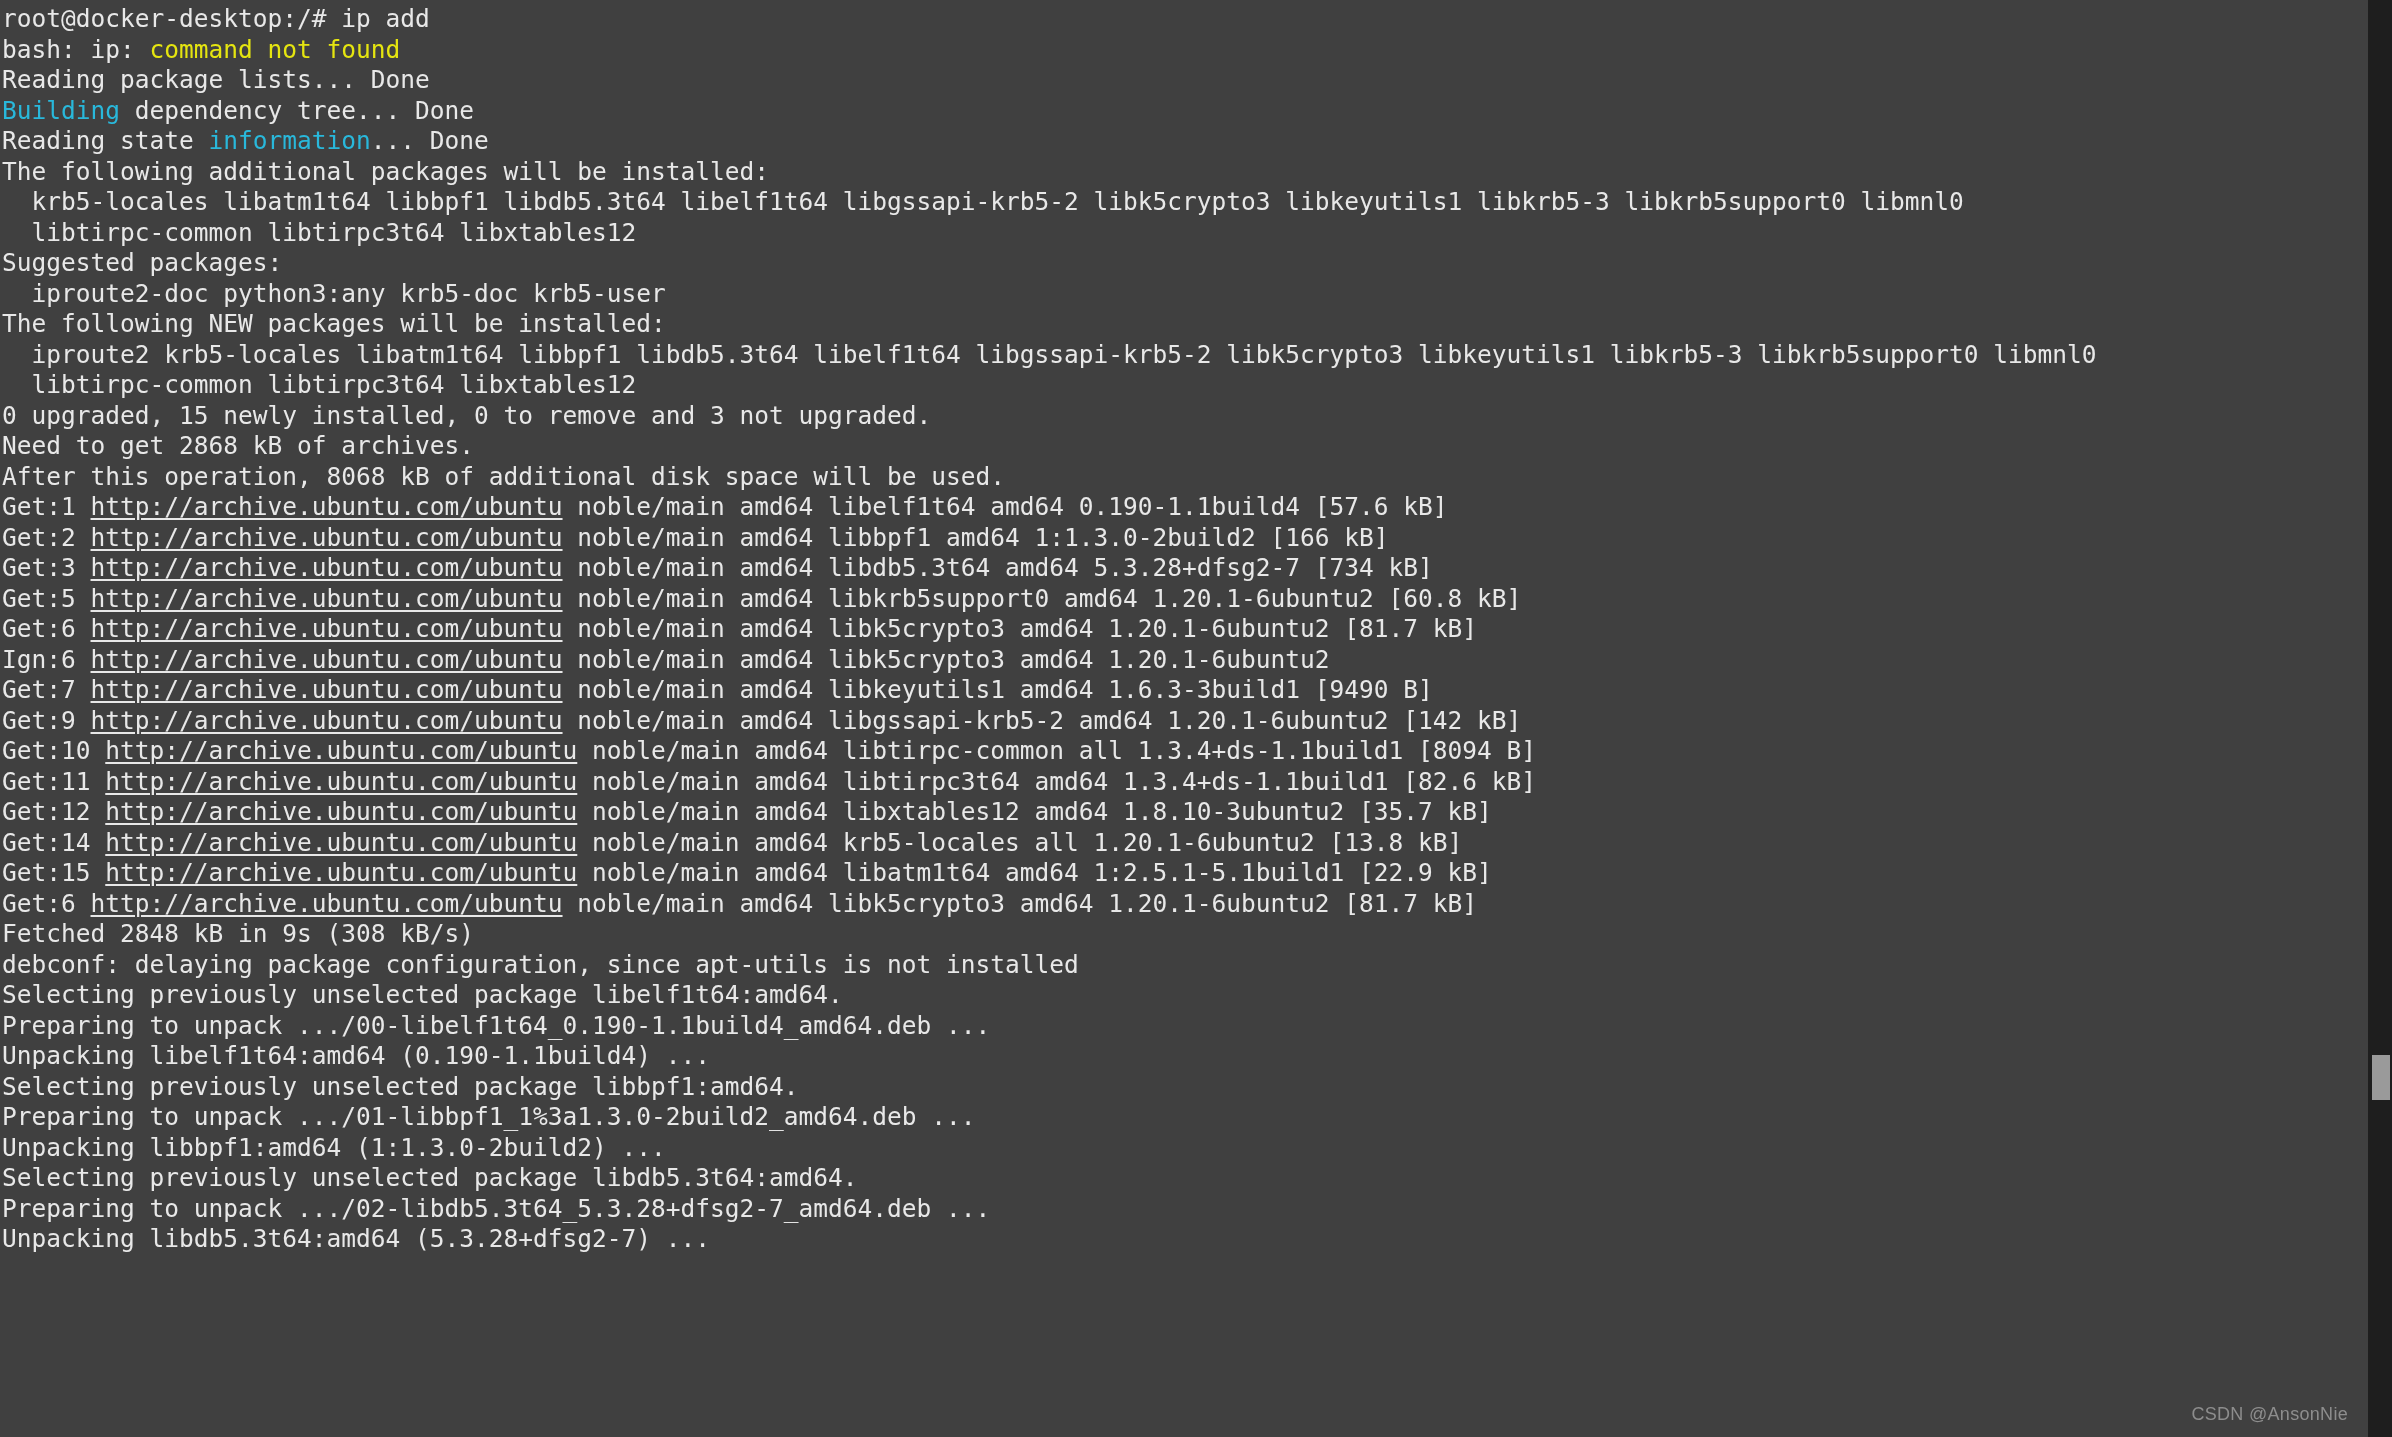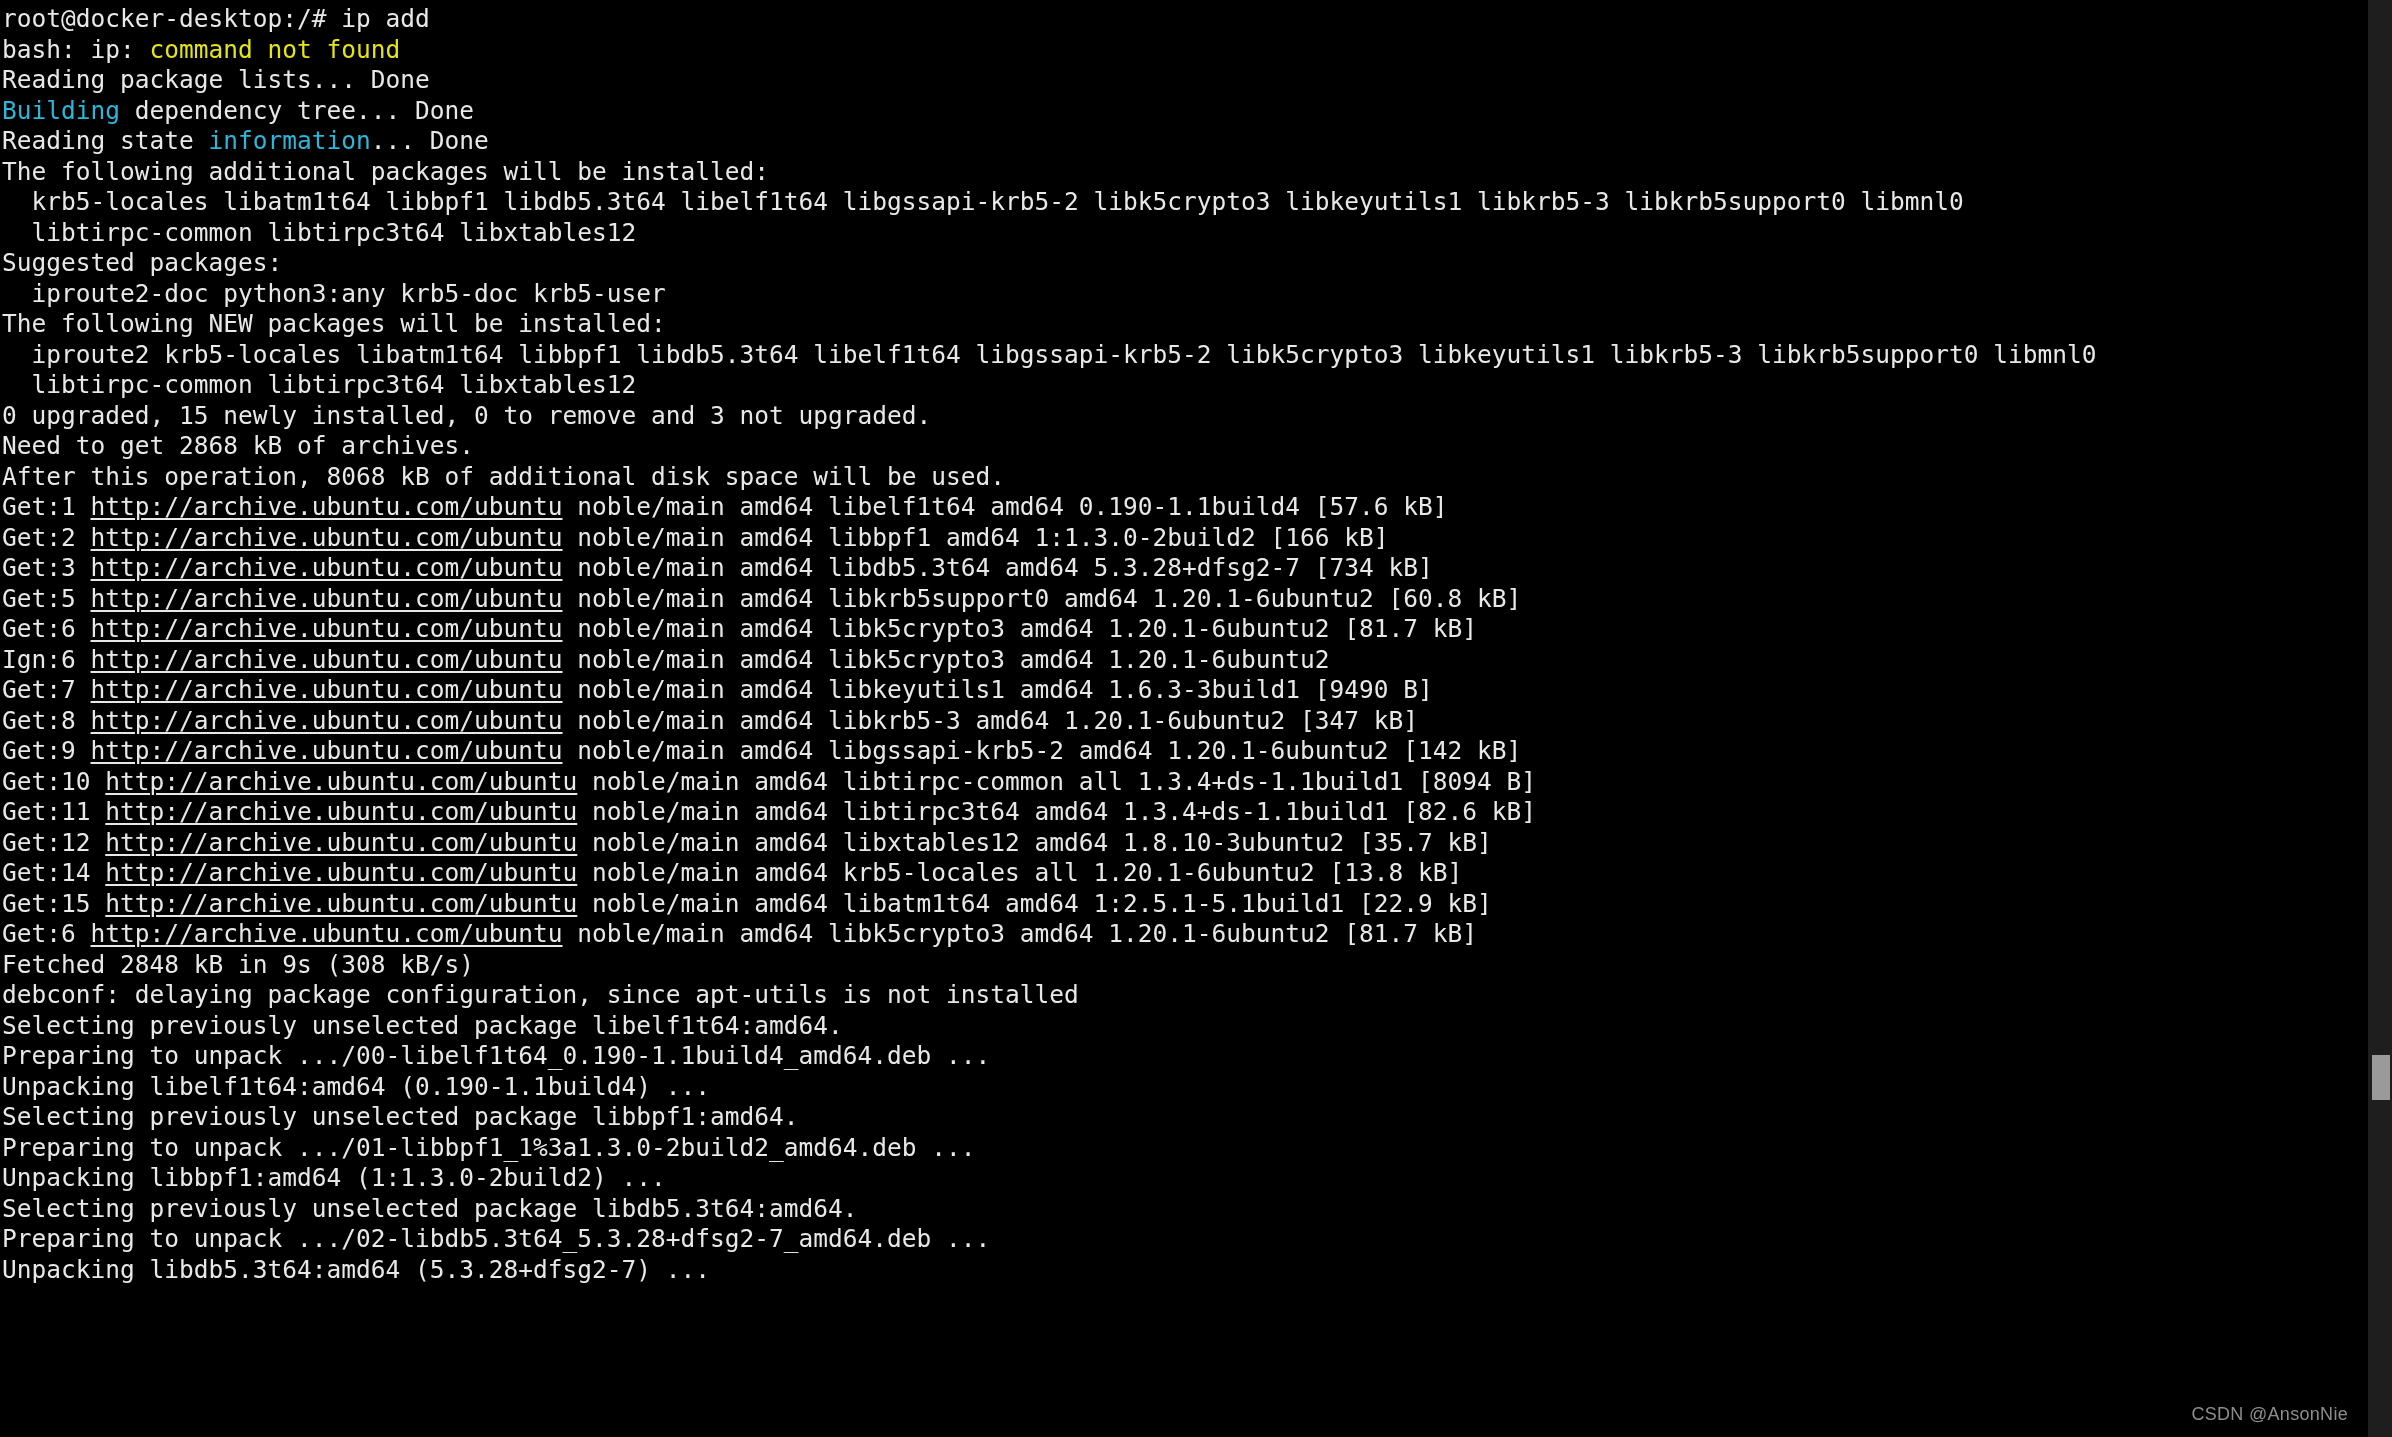--- a/index.html
+++ b/index.html
@@ -8,21 +8,21 @@
     padding: 0;
     background: #1e1e1e;
     width: 2392px;
     height: 1437px;
     overflow: hidden;
   }
   #terminal {
     position: relative;
     width: 2392px;
     height: 1437px;
-    background: #000000;
+    background: #404040;
     font-family: "DejaVu Sans Mono", "Liberation Mono", monospace;
     font-size: 24.5px;
     line-height: 30.5px;
     color: #e8e8e8;
     box-sizing: border-box;
     padding: 4px 0 0 2px;
     overflow: hidden;
   }
   .line {
     white-space: pre;
@@ -90,21 +90,20 @@
       <div class="line"><span class="seg c-default">0 upgraded, 15 newly installed, 0 to remove and 3 not upgraded.</span></div>
       <div class="line"><span class="seg c-default">Need to get 2868 kB of archives.</span></div>
       <div class="line"><span class="seg c-default">After this operation, 8068 kB of additional disk space will be used.</span></div>
       <div class="line"><span class="seg c-default">Get:1 </span><span class="seg c-link">http://archive.ubuntu.com/ubuntu</span><span class="seg c-default"> noble/main amd64 libelf1t64 amd64 0.190-1.1build4 [57.6 kB]</span></div>
       <div class="line"><span class="seg c-default">Get:2 </span><span class="seg c-link">http://archive.ubuntu.com/ubuntu</span><span class="seg c-default"> noble/main amd64 libbpf1 amd64 1:1.3.0-2build2 [166 kB]</span></div>
       <div class="line"><span class="seg c-default">Get:3 </span><span class="seg c-link">http://archive.ubuntu.com/ubuntu</span><span class="seg c-default"> noble/main amd64 libdb5.3t64 amd64 5.3.28+dfsg2-7 [734 kB]</span></div>
       <div class="line"><span class="seg c-default">Get:5 </span><span class="seg c-link">http://archive.ubuntu.com/ubuntu</span><span class="seg c-default"> noble/main amd64 libkrb5support0 amd64 1.20.1-6ubuntu2 [60.8 kB]</span></div>
       <div class="line"><span class="seg c-default">Get:6 </span><span class="seg c-link">http://archive.ubuntu.com/ubuntu</span><span class="seg c-default"> noble/main amd64 libk5crypto3 amd64 1.20.1-6ubuntu2 [81.7 kB]</span></div>
       <div class="line"><span class="seg c-default">Ign:6 </span><span class="seg c-link">http://archive.ubuntu.com/ubuntu</span><span class="seg c-default"> noble/main amd64 libk5crypto3 amd64 1.20.1-6ubuntu2</span></div>
       <div class="line"><span class="seg c-default">Get:7 </span><span class="seg c-link">http://archive.ubuntu.com/ubuntu</span><span class="seg c-default"> noble/main amd64 libkeyutils1 amd64 1.6.3-3build1 [9490 B]</span></div>
-      <div class="line"><span class="seg c-default">Get:8 </span><span class="seg c-link">http://archive.ubuntu.com/ubuntu</span><span class="seg c-default"> noble/main amd64 libkrb5-3 amd64 1.20.1-6ubuntu2 [347 kB]</span></div>
       <div class="line"><span class="seg c-default">Get:9 </span><span class="seg c-link">http://archive.ubuntu.com/ubuntu</span><span class="seg c-default"> noble/main amd64 libgssapi-krb5-2 amd64 1.20.1-6ubuntu2 [142 kB]</span></div>
       <div class="line"><span class="seg c-default">Get:10 </span><span class="seg c-link">http://archive.ubuntu.com/ubuntu</span><span class="seg c-default"> noble/main amd64 libtirpc-common all 1.3.4+ds-1.1build1 [8094 B]</span></div>
       <div class="line"><span class="seg c-default">Get:11 </span><span class="seg c-link">http://archive.ubuntu.com/ubuntu</span><span class="seg c-default"> noble/main amd64 libtirpc3t64 amd64 1.3.4+ds-1.1build1 [82.6 kB]</span></div>
       <div class="line"><span class="seg c-default">Get:12 </span><span class="seg c-link">http://archive.ubuntu.com/ubuntu</span><span class="seg c-default"> noble/main amd64 libxtables12 amd64 1.8.10-3ubuntu2 [35.7 kB]</span></div>
       <div class="line"><span class="seg c-default">Get:14 </span><span class="seg c-link">http://archive.ubuntu.com/ubuntu</span><span class="seg c-default"> noble/main amd64 krb5-locales all 1.20.1-6ubuntu2 [13.8 kB]</span></div>
       <div class="line"><span class="seg c-default">Get:15 </span><span class="seg c-link">http://archive.ubuntu.com/ubuntu</span><span class="seg c-default"> noble/main amd64 libatm1t64 amd64 1:2.5.1-5.1build1 [22.9 kB]</span></div>
       <div class="line"><span class="seg c-default">Get:6 </span><span class="seg c-link">http://archive.ubuntu.com/ubuntu</span><span class="seg c-default"> noble/main amd64 libk5crypto3 amd64 1.20.1-6ubuntu2 [81.7 kB]</span></div>
       <div class="line"><span class="seg c-default">Fetched 2848 kB in 9s (308 kB/s)</span></div>
       <div class="line"><span class="seg c-default">debconf: delaying package configuration, since apt-utils is not installed</span></div>
       <div class="line"><span class="seg c-default">Selecting previously unselected package libelf1t64:amd64.</span></div>

